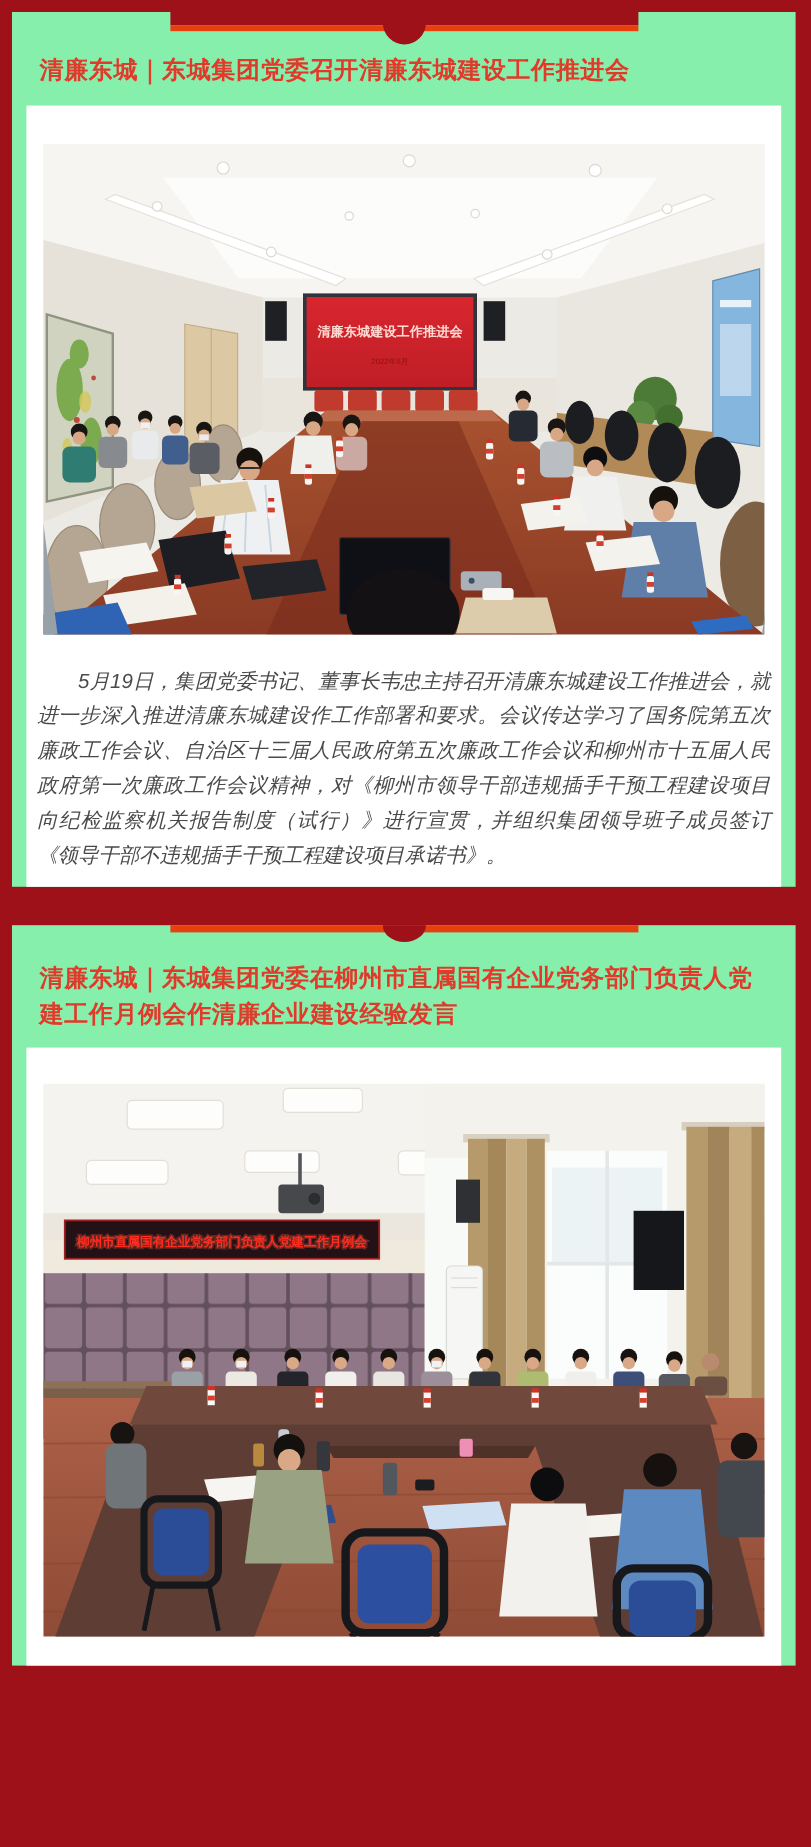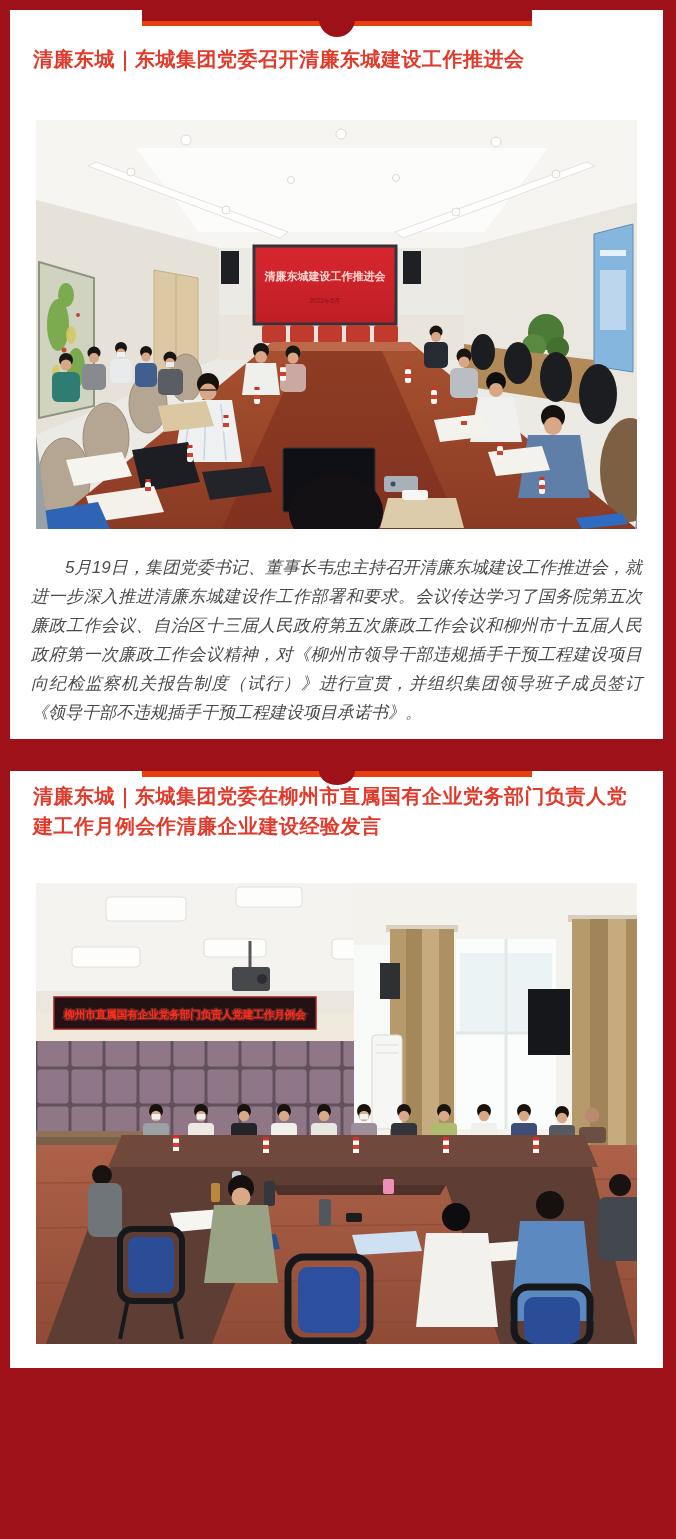--- a/index.html
+++ b/index.html
@@ -3,38 +3,38 @@
 <meta charset="utf-8">
 <style>
   html,body{margin:0;padding:0}
   body{
     width:676px;
     box-sizing:border-box;
     background:#9e1118;
     padding:10px 13px 18px 10px;
     font-family:"Liberation Sans","DejaVu Sans",sans-serif;
   }
-  .card{background:#ffffff;position:relative}
+  .card{background:#86efac;position:relative}
   .card + .card{margin-top:32px}
   .ribbon{width:390px;margin:0 auto;position:relative}
   .ribbon .rib-dark{height:11px;background:#9e1118}
   .ribbon .rib-orange{height:5px;background:#e7400f}
   .card2 .ribbon .rib-orange{height:6px}
   .rib-notch{
     position:absolute;left:50%;top:0;transform:translateX(-50%);
     width:36px;height:27px;background:#9e1118;
     border-radius:0 0 18px 18px;
   }
   .card2 .rib-notch{height:14px;border-radius:0 0 18px 18px / 0 0 14px 14px}
   .sec-title{
     margin:18px 23px 0;
     font-size:20px;line-height:30px;font-weight:bold;
     color:#e13a2b;letter-spacing:.5px;
   }
-  .card2 .sec-title{margin-top:4px}
+  .card2 .sec-title{margin-top:24px}
   .content-box{background:#ffffff;margin:14px 12px 0;padding:32px 9px 12px}
   .card2 .content-box{margin-top:12px;padding:30px 9px 24px}
   .photo{width:601px;margin:0 auto;overflow:hidden}
   .photo svg{display:block;width:611px}
   .para{
     margin:24px 0 0;
     font-size:17px;line-height:29px;color:#4a4a4a;
     text-align:justify;text-indent:2em;word-break:break-all;font-style:italic;
   }
   .card2 .para{margin-top:28px}

